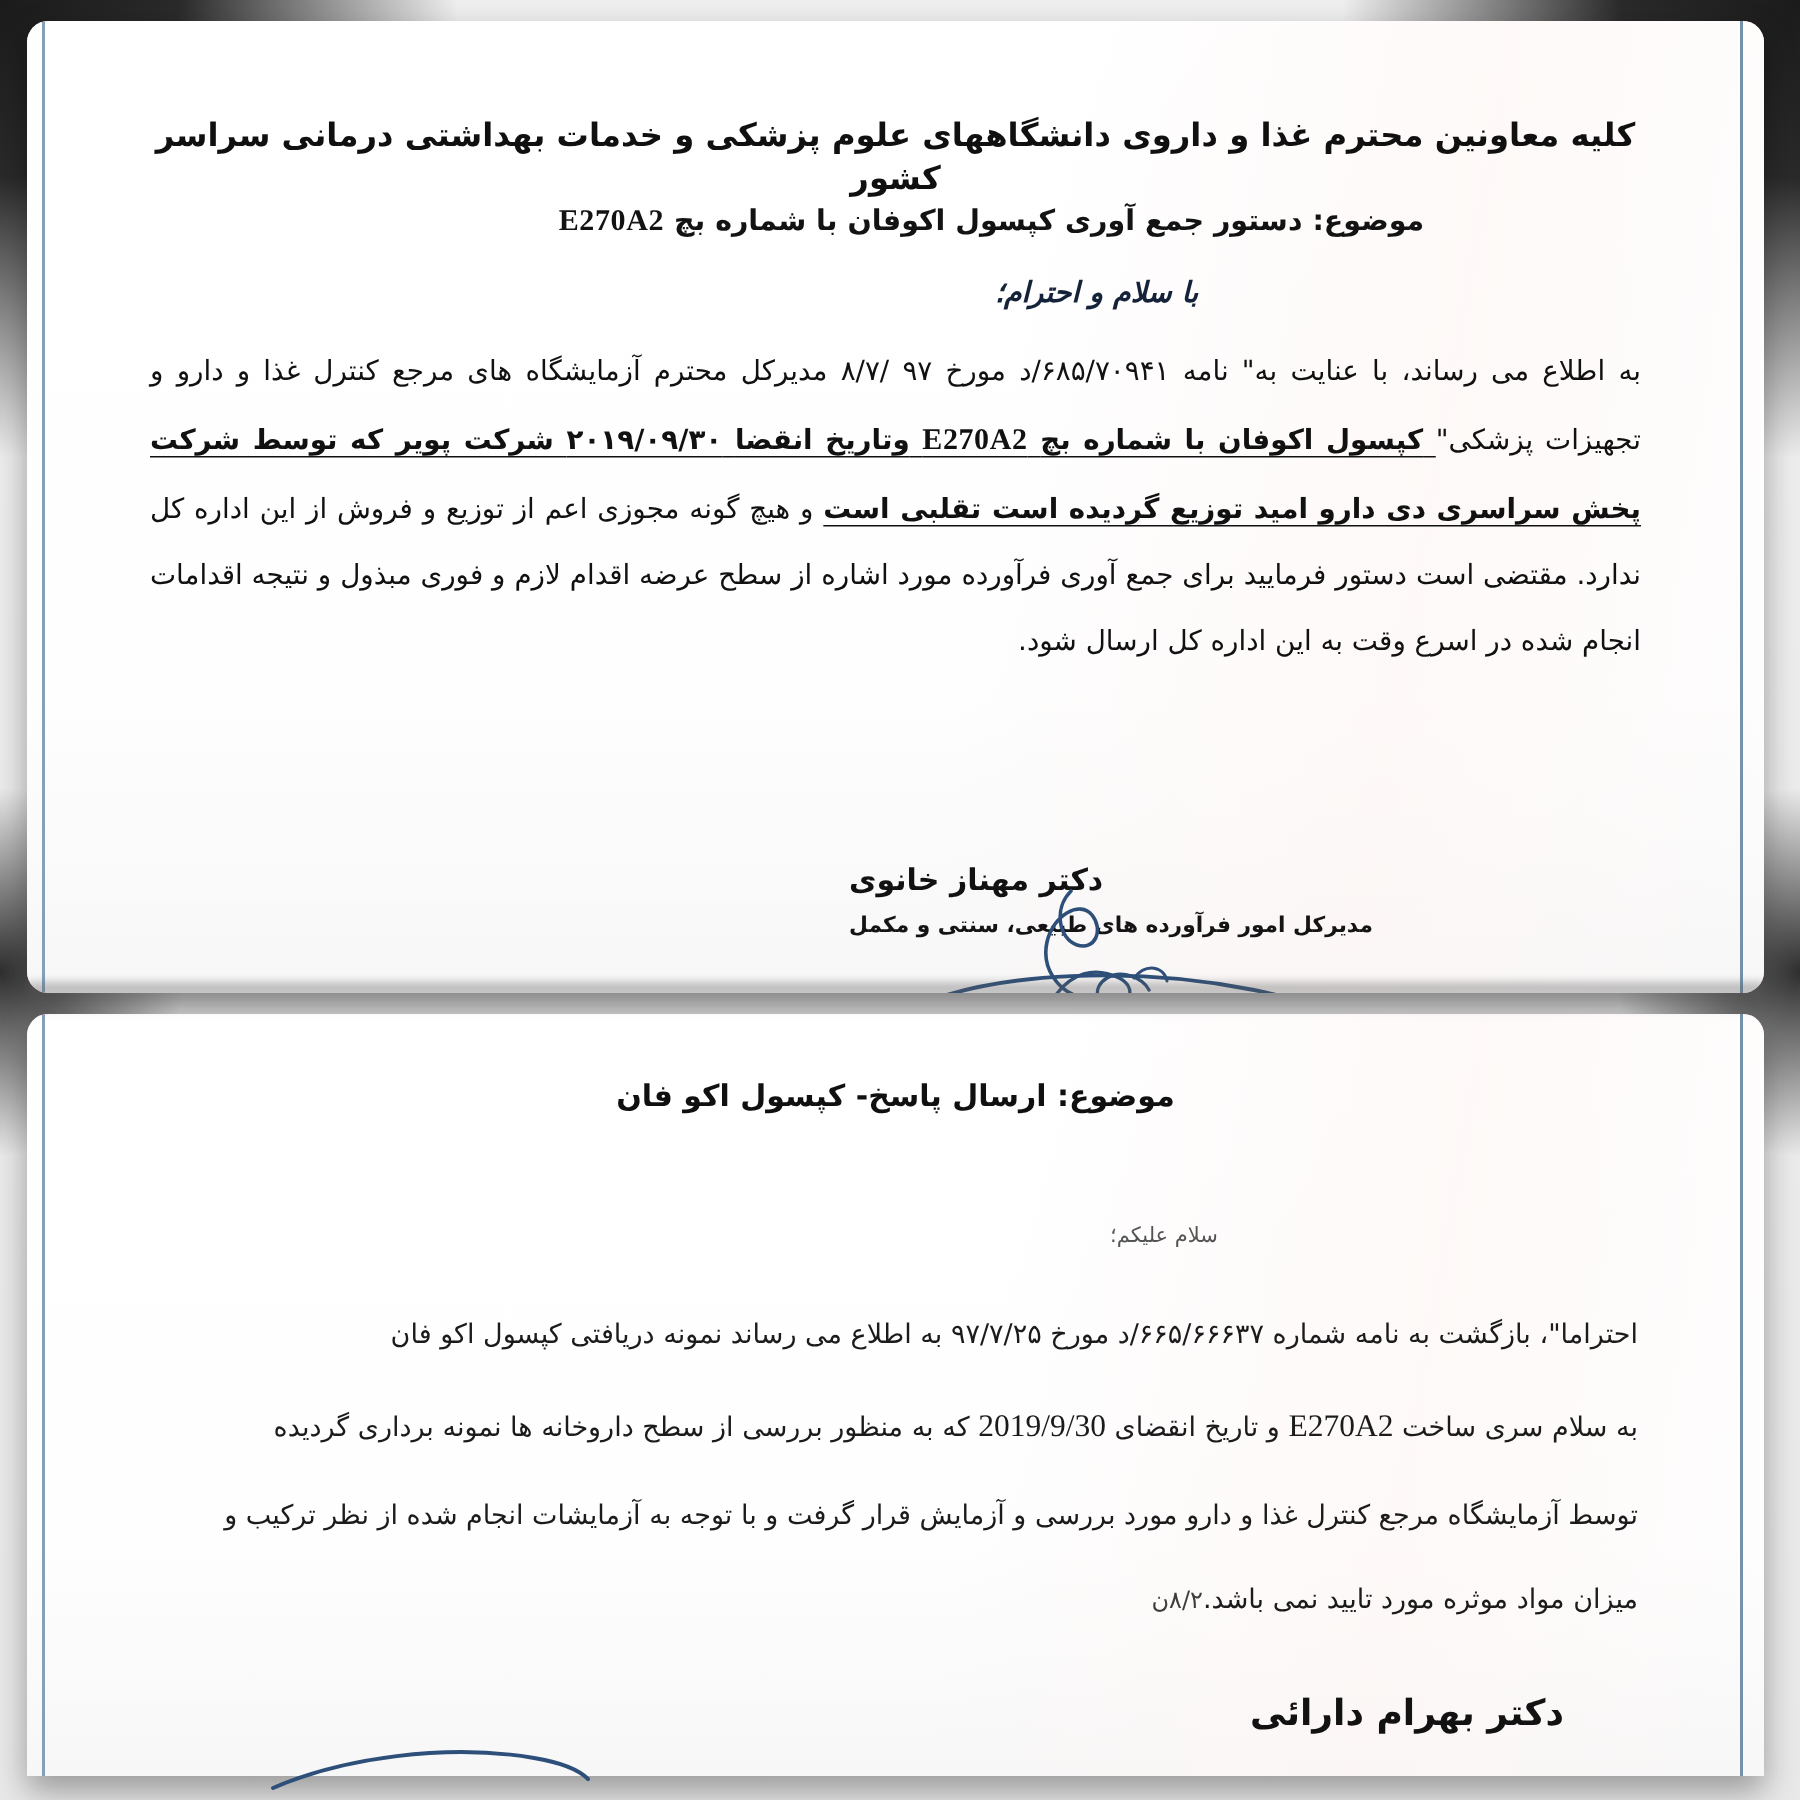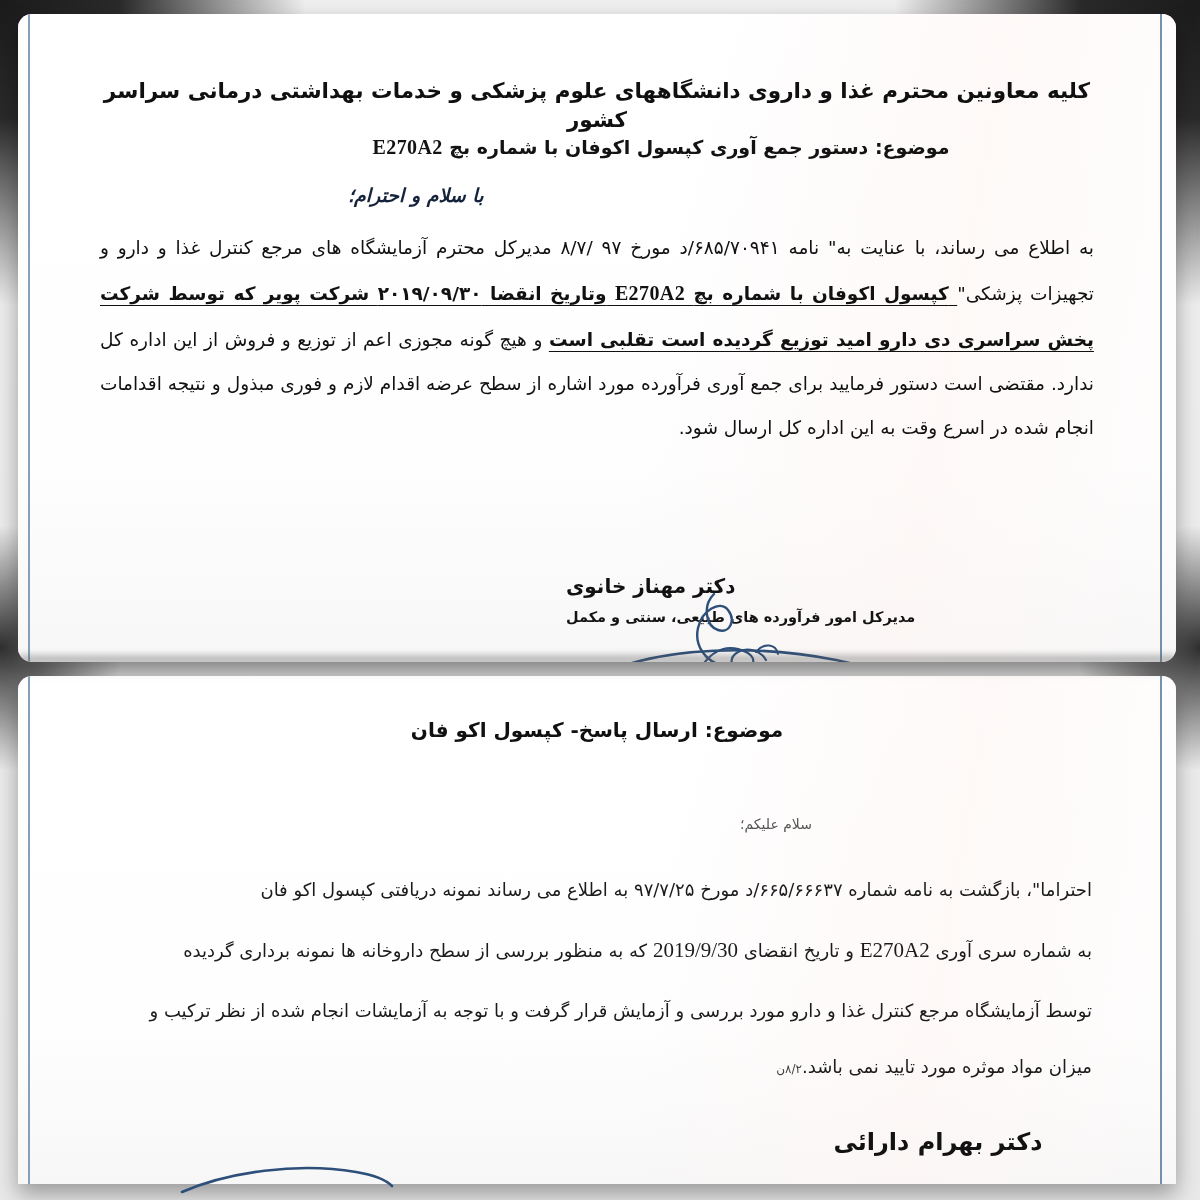--- a/index.html
+++ b/index.html
@@ -125,21 +125,21 @@
     text-align: center;
     font-weight: bold;
     font-size: 19px;
     color: #131313;
   }
   .greeting-1 {
     position: absolute;
     top: 170px;
     right: 62px;
     left: 330px;
-    text-align: left;
+    text-align: center;
     font-style: italic;
     font-weight: bold;
     font-size: 19px;
     color: #15233a;
   }
 
   .body-1 {
     position: absolute;
     top: 212px;
     right: 82px;
@@ -222,21 +222,21 @@
     text-align: justify;
     font-size: 18px;
     line-height: 3.1;
     color: #1b1b1b;
   }
   .body-2 p { margin: 0; }
   .sig-2 { top: 1128px; right: 112px; width: 300px; text-align: center; }
   .sig-2 .sig-name { font-size: 24px; }
 
   .tiny-code {
-    font-size: 12px;
+    font-size: 16px;
     vertical-align: baseline;
     opacity: .85;
   }
 </style>
 </head>
 <body>
 
 <div class="backdrop"></div>
 
 <div class="page">
@@ -288,21 +288,21 @@
     <div class="rule rule-right"></div>
 
     <div class="content">
 
       <div class="subject-2">موضوع: ارسال پاسخ- کپسول اکو فان</div>
 
       <div class="greeting-2">سلام علیکم؛</div>
 
       <div class="body-2">
         <p>احتراما"، بازگشت به نامه شماره ۶۶۵/۶۶۶۳۷/د مورخ ۹۷/۷/۲۵ به اطلاع می رساند نمونه دریافتی کپسول اکو فان</p>
-        <p><span>به شماره سری آوری</span>
+        <p><span>به سلام سری ساخت</span>
            <span class="latin-plain">E270A2</span>
            <span>و تاریخ انقضای</span>
            <span class="latin-plain">2019/9/30</span>
            <span>که به منظور بررسی از سطح داروخانه ها نمونه برداری گردیده</span></p>
         <p>توسط آزمایشگاه مرجع کنترل غذا و دارو مورد بررسی و آزمایش قرار گرفت و با توجه به آزمایشات انجام شده از نظر ترکیب و</p>
         <p><span>میزان مواد موثره مورد تایید نمی باشد.</span><span class="tiny-code">۸/۲ن</span></p>
       </div>
 
     </div>
   </div>

